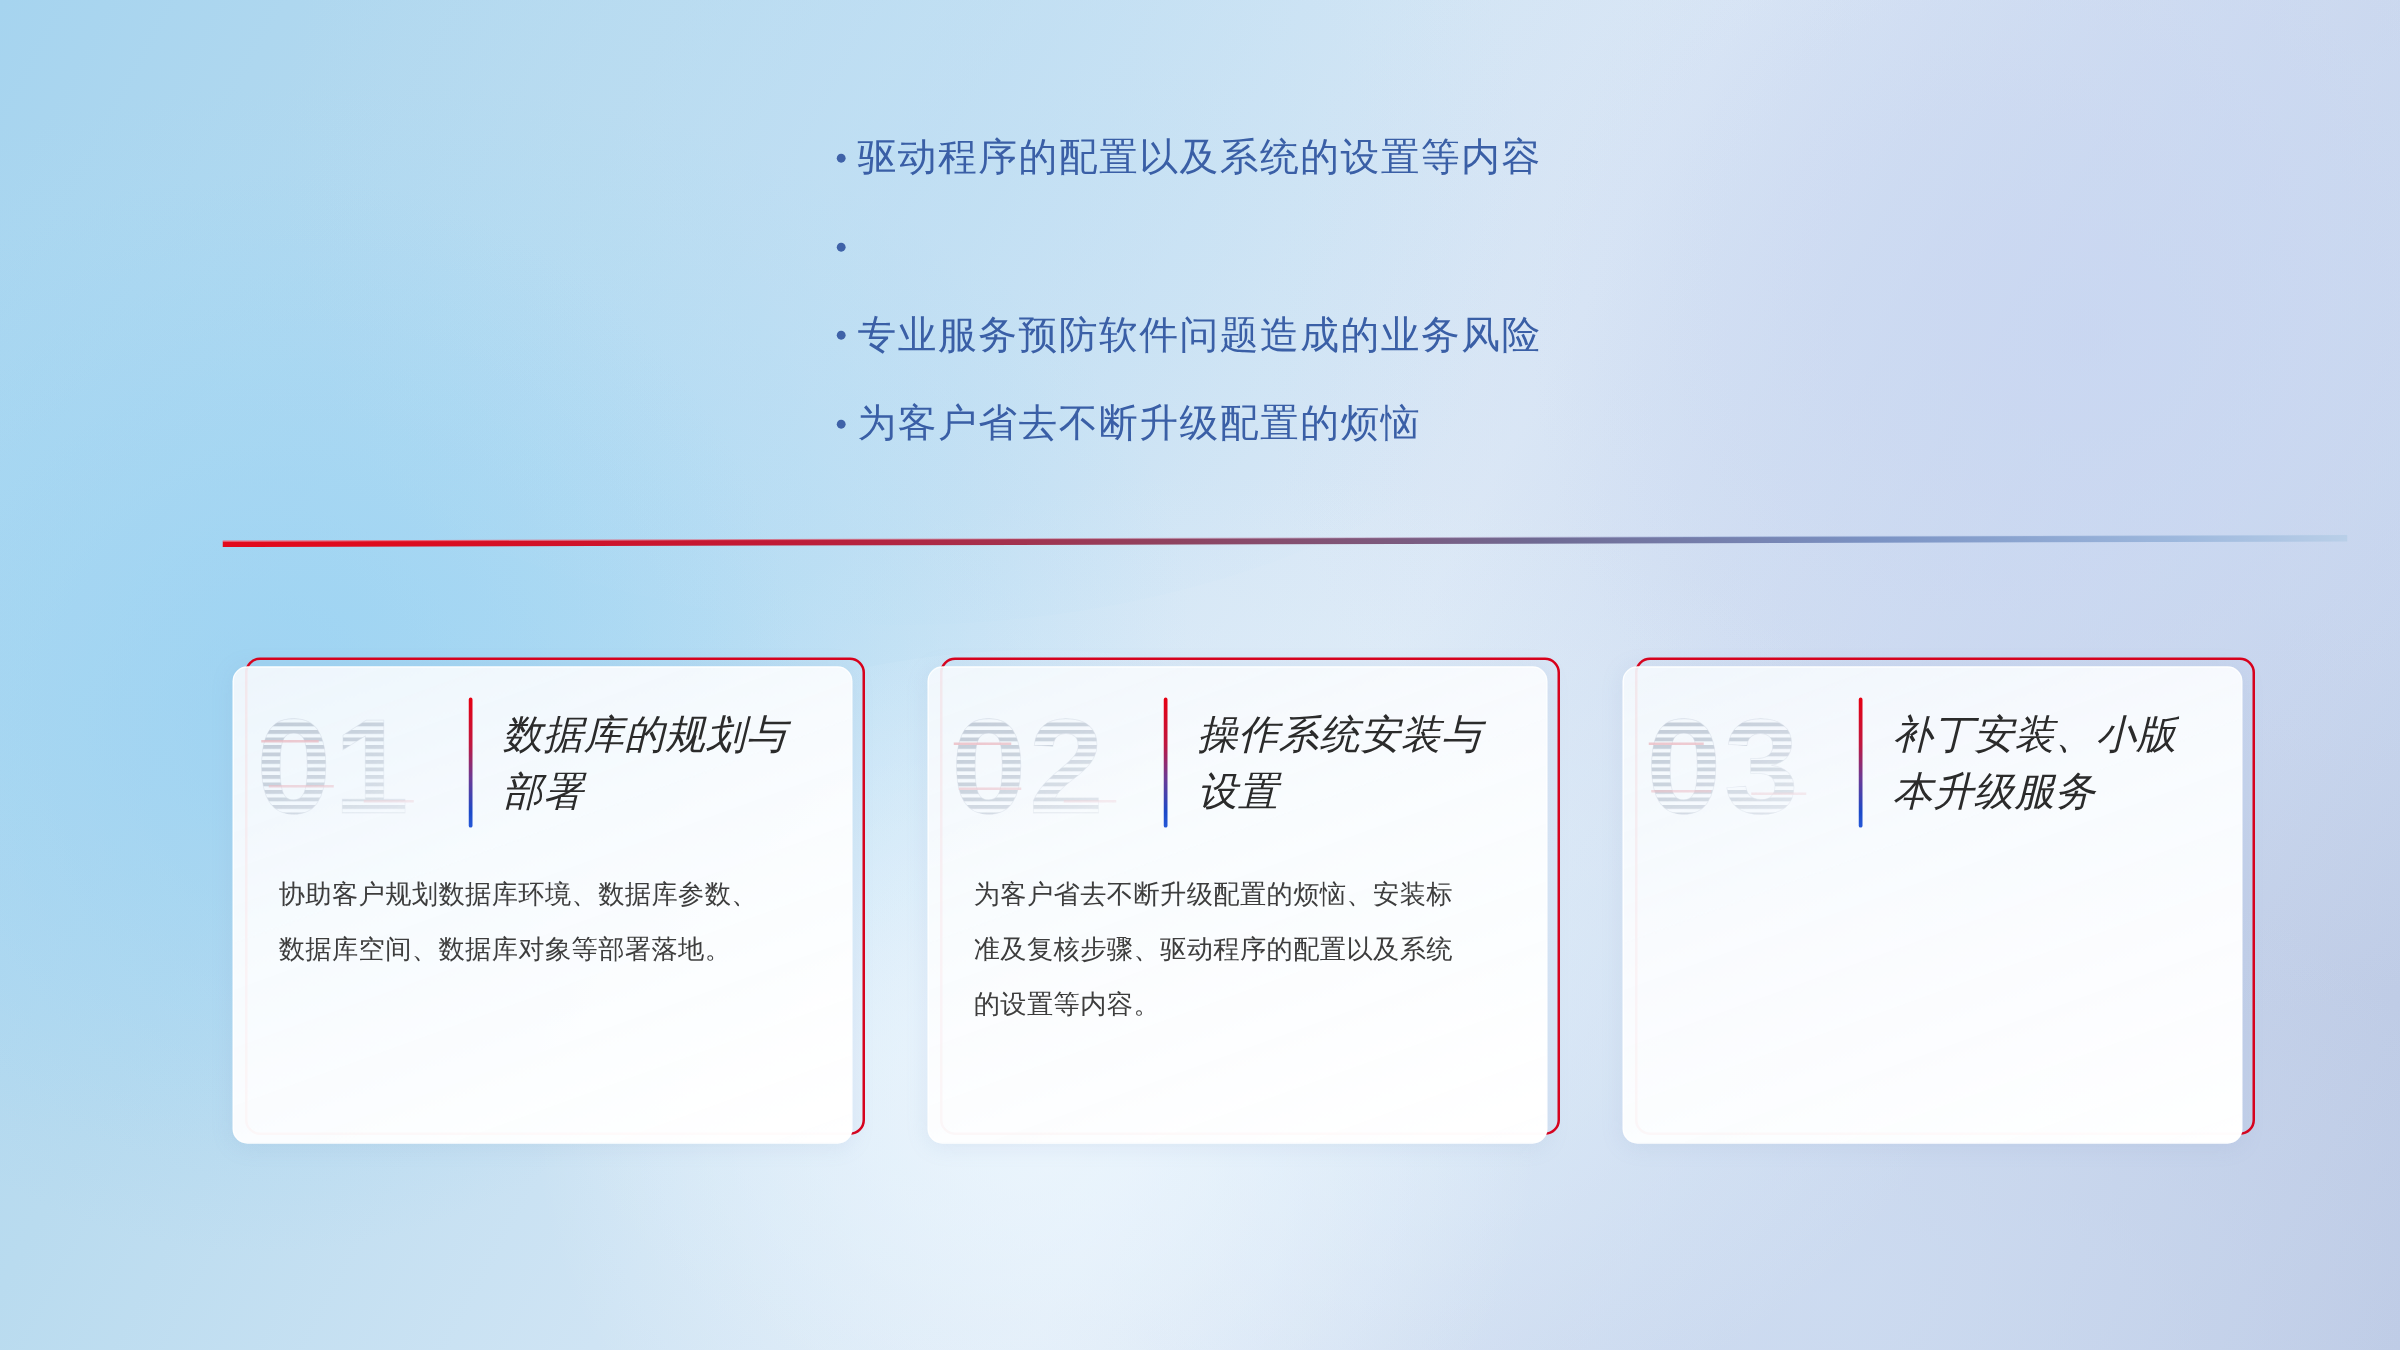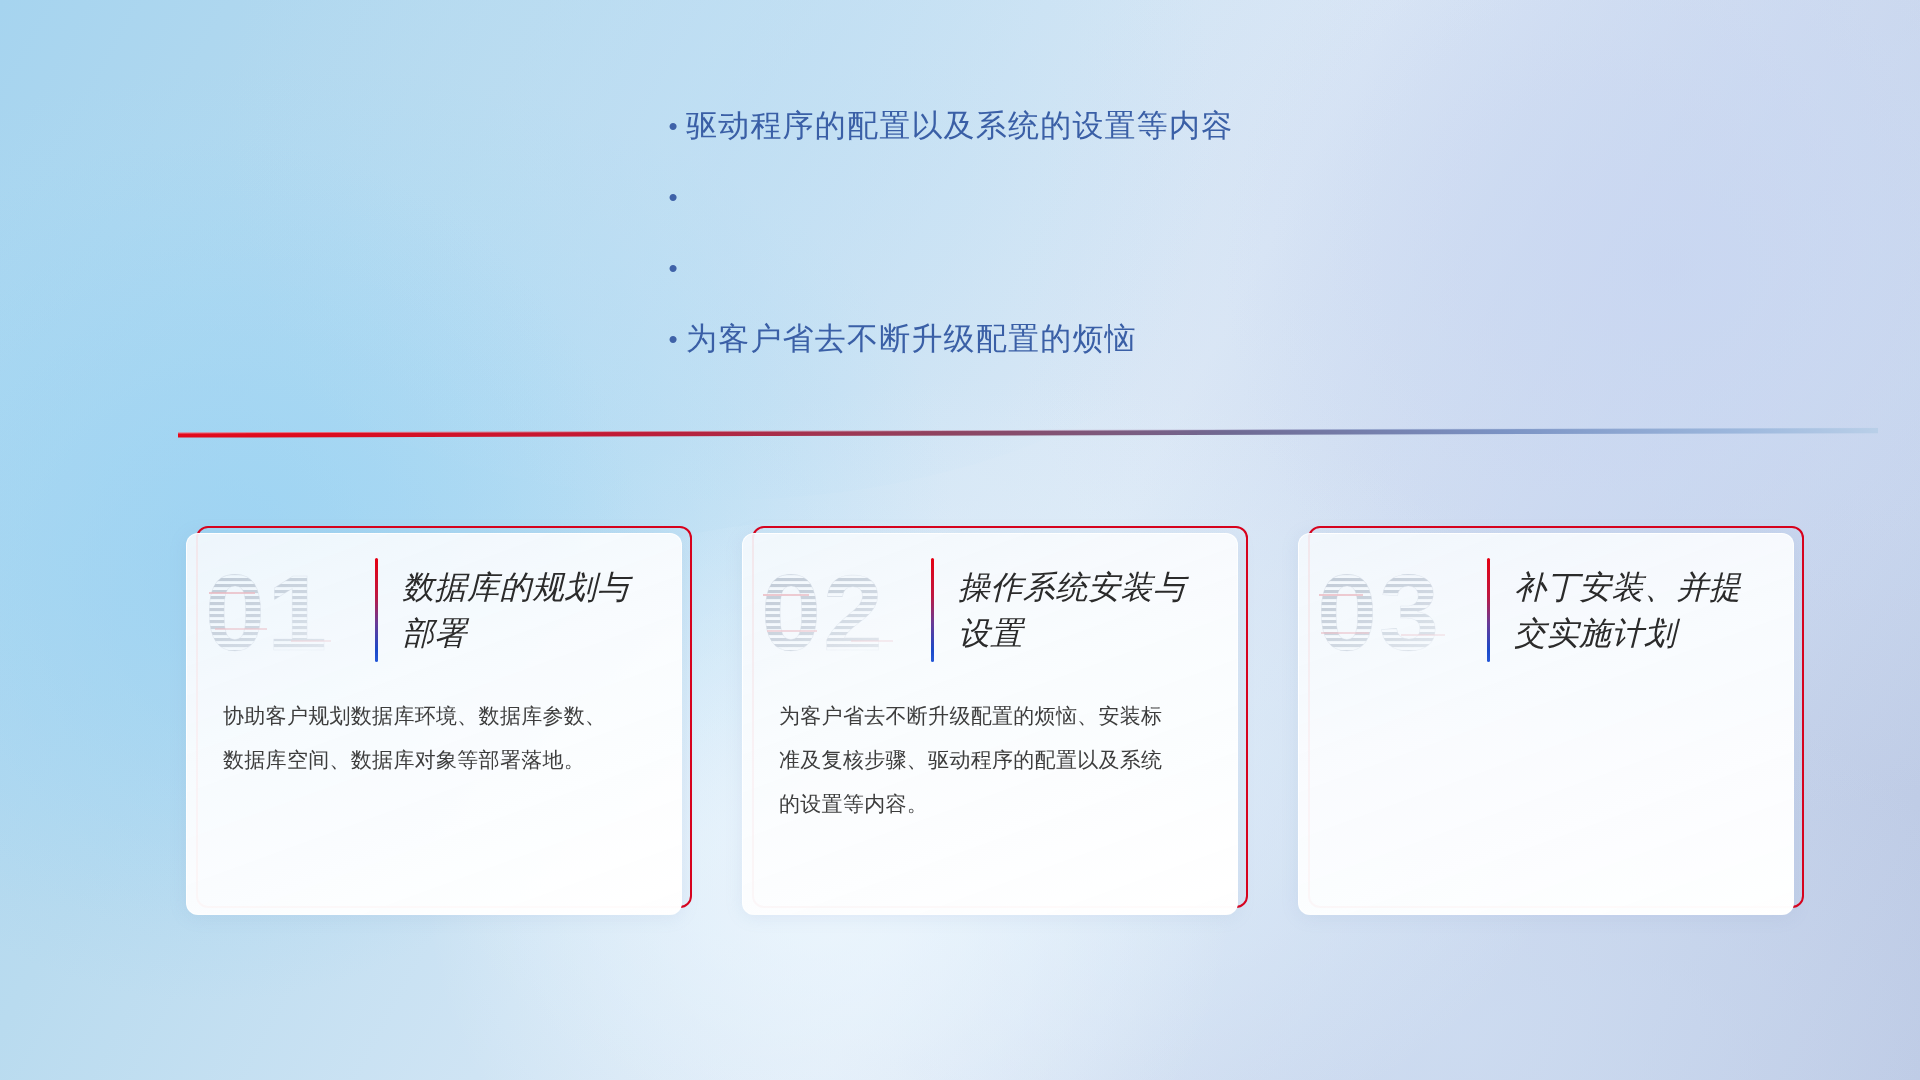--- a/index.html
+++ b/index.html
@@ -185,20 +185,21 @@
   <div id="bullets">
     <div class="bullet-row">
       <span class="bullet-dot">•</span>
       <span class="bullet-text">驱动程序的配置以及系统的设置等内容</span>
     </div>
     <div class="bullet-row">
       <span class="bullet-dot">•</span>
     </div>
     <div class="bullet-row">
       <span class="bullet-dot">•</span>
+      <span class="bullet-text">专业服务预防软件问题造成的业务风险</span>
     </div>
     <div class="bullet-row">
       <span class="bullet-dot">•</span>
       <span class="bullet-text">为客户省去不断升级配置的烦恼</span>
     </div>
   </div>
 
   <div id="divider-wrap">
     <svg width="1700" height="22" viewBox="0 0 1700 22" xmlns="http://www.w3.org/2000/svg">
       <defs>
@@ -319,19 +320,19 @@
               <g mask="url(#numMask3)">
                 <text x="2" y="96" font-family="'Liberation Sans', sans-serif" font-size="108" font-weight="700" fill="url(#stripe3)" letter-spacing="2">03</text>
                 <text x="2" y="96" font-family="'Liberation Sans', sans-serif" font-size="108" font-weight="700" fill="none" stroke="#c7cfdc" stroke-width="0.6" opacity="0.5" letter-spacing="2">03</text>
                 <rect x="4" y="40" width="44" height="2" fill="#e8a9b3" opacity="0.75"></rect>
                 <rect x="6" y="78" width="48" height="2" fill="#e8a9b3" opacity="0.6"></rect>
                 <rect x="86" y="80" width="44" height="2" fill="#e8a9b3" opacity="0.5"></rect>
               </g>
             </svg>
           </div>
           <div class="head-divider"></div>
-          <div class="card-title">补丁安装、并提交实施计划</div>
+          <div class="card-title">补丁安装、小版本升级服务</div>
         </div>
       </div>
     </div>
 
   </div>
 </div>
 
 </body></html>

